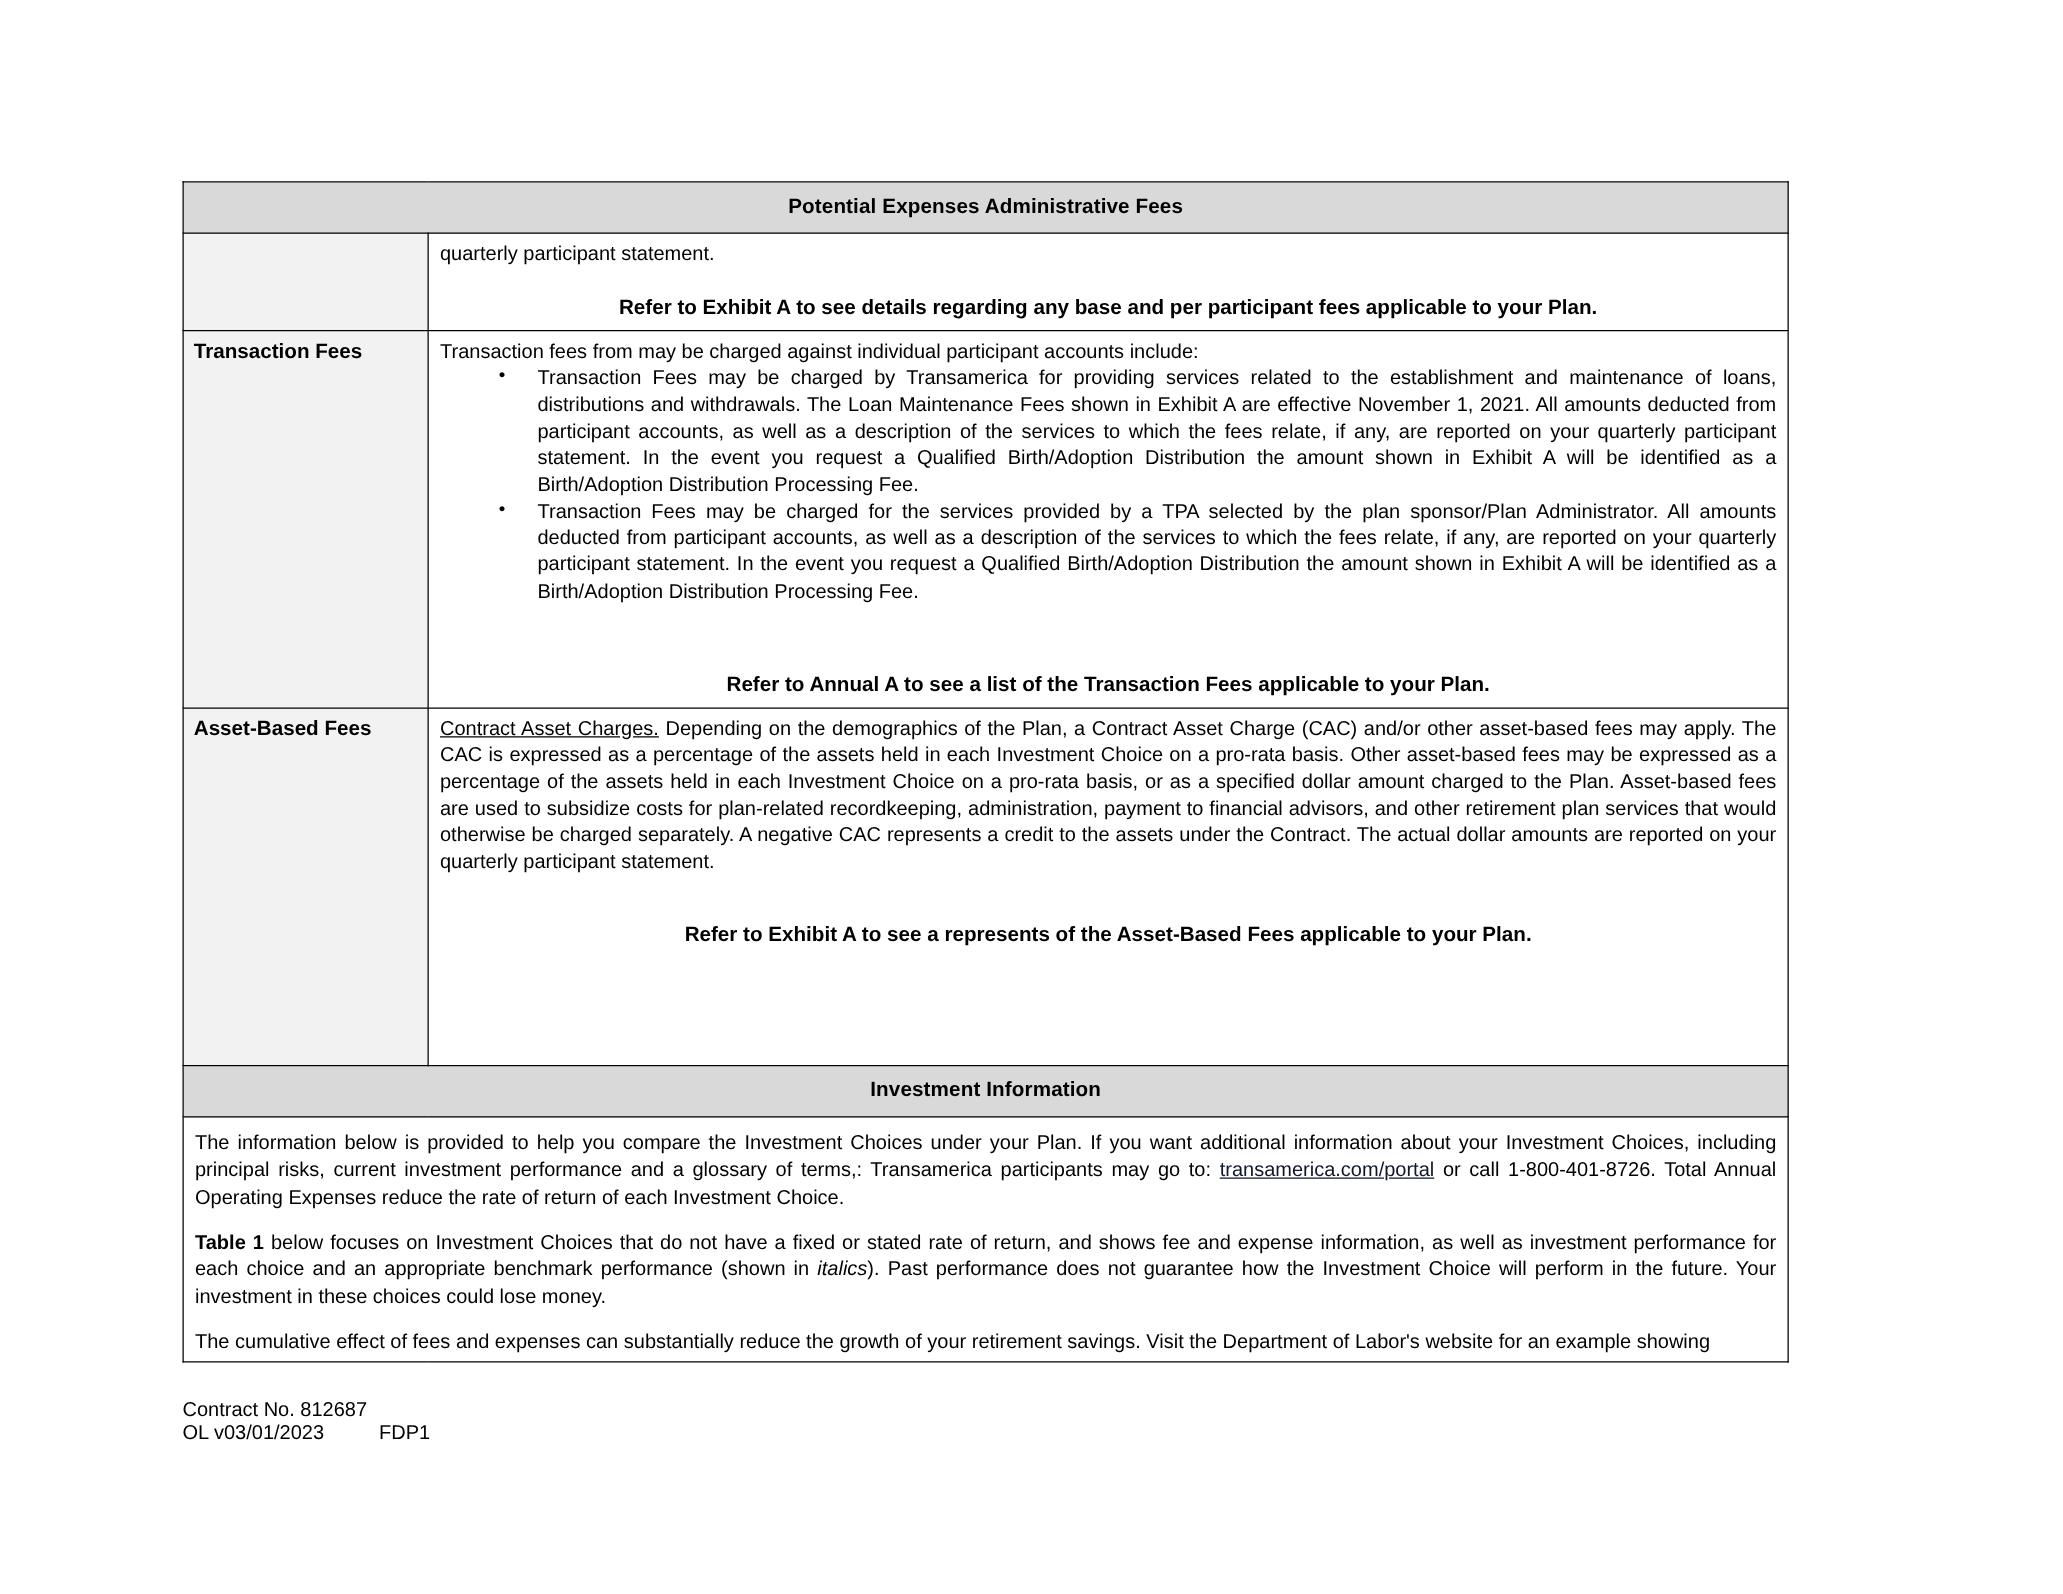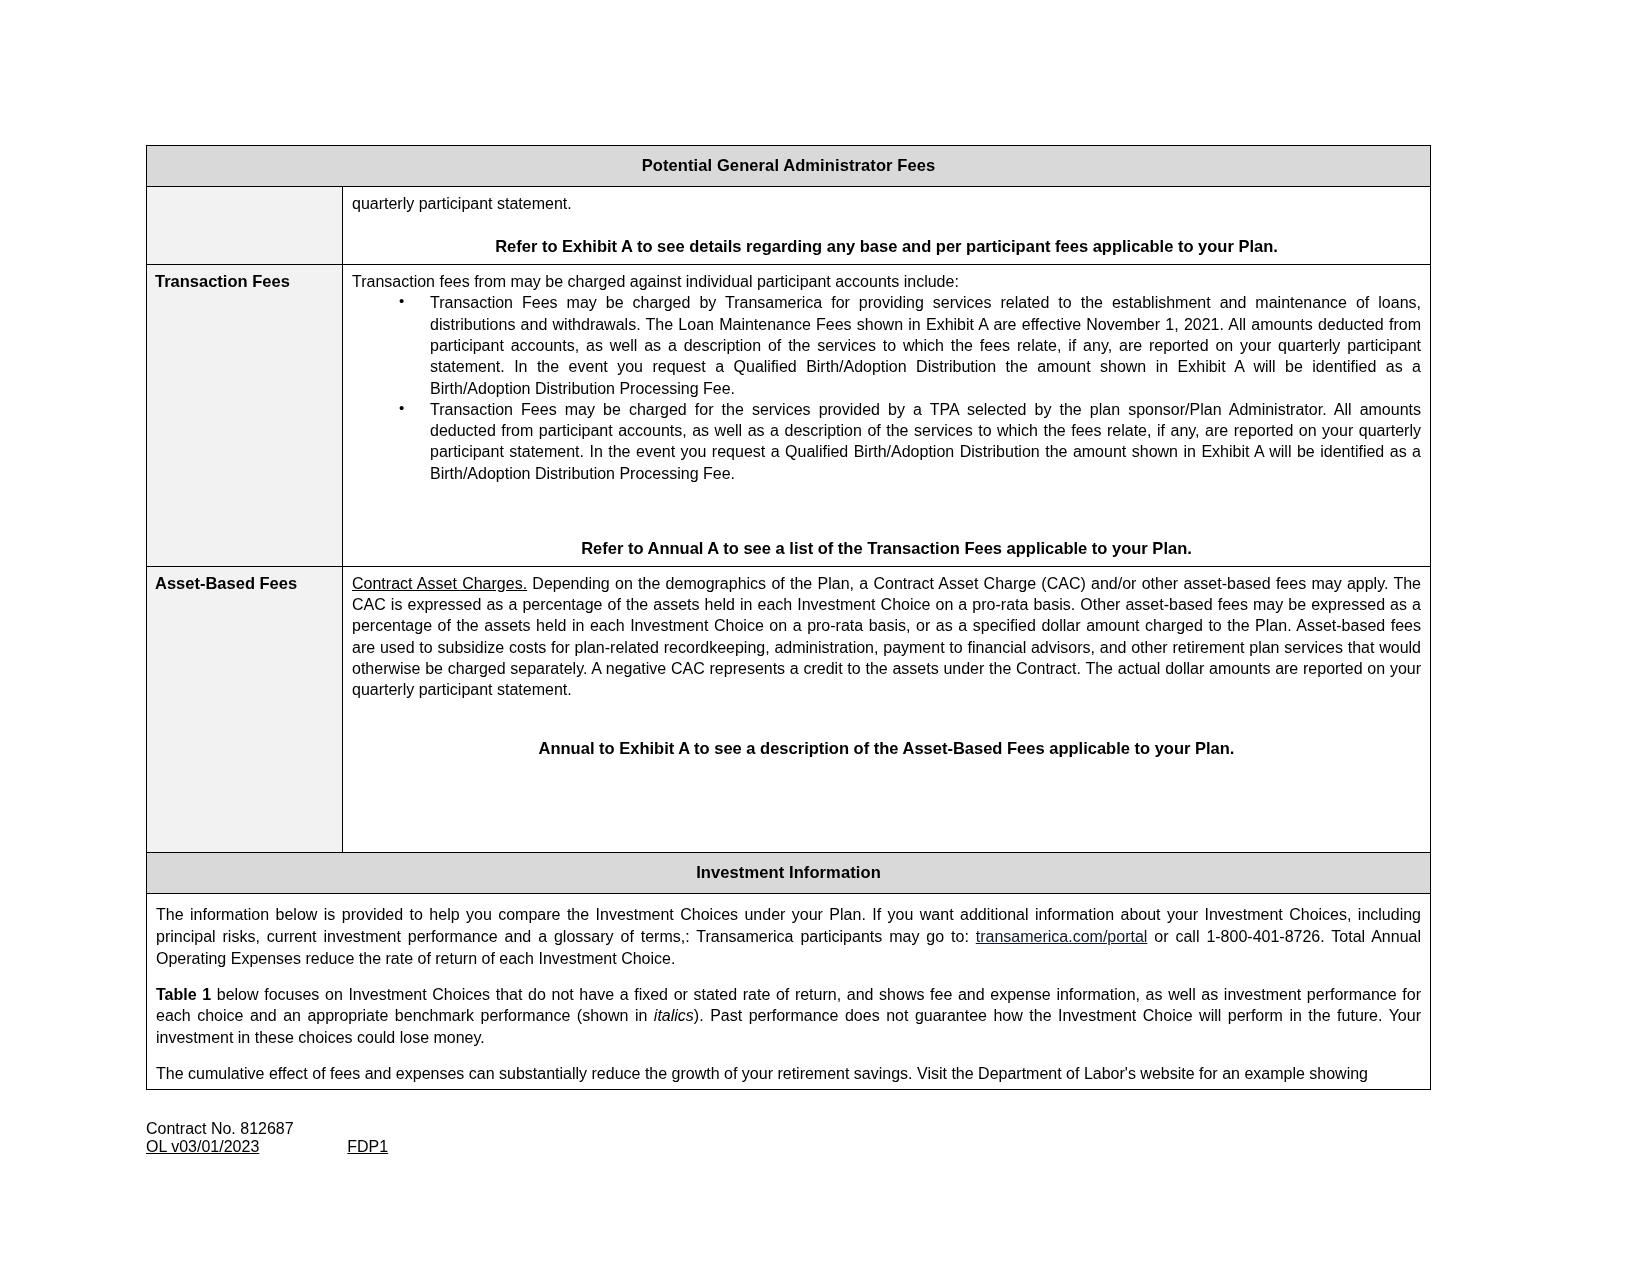--- a/index.html
+++ b/index.html
@@ -117,38 +117,37 @@
     font-size: 16px;
   }
   .footer-inner {
     display: flex;
     justify-content: space-between;
     align-items: baseline;
     flex-direction: column;
   }
   .footer-right {
     display: flex;
-    gap: 88px;
-    text-decoration: underline;
+    gap: 44px;
   }
 </style>
 </head>
 <body>
 
 <div class="page">
 
   <table class="doc-table">
     <colgroup>
       <col style="width:196px">
       <col style="width:1088px">
     </colgroup>
     <tbody>
 
       <tr>
-        <td class="band" colspan="2">Potential General Administrator Fees</td>
+        <td class="band" colspan="2">Potential Expenses Administrative Fees</td>
       </tr>
 
       <tr>
         <td class="label-cell blank"></td>
         <td class="body-cell">
           <p class="tight">quarterly participant statement.</p>
           <div class="spacer-sm"></div>
           <p class="refline">Refer to Exhibit A to see details regarding any base and per participant fees applicable to your Plan.</p>
         </td>
       </tr>
@@ -164,21 +163,21 @@
           <div class="spacer-lg"></div>
           <p class="refline">Refer to Annual A to see a list of the Transaction Fees applicable to your Plan.</p>
         </td>
       </tr>
 
       <tr>
         <td class="label-cell">Asset-Based Fees</td>
         <td class="body-cell">
           <p class="tight"><span class="underline">Contract Asset Charges.</span><span>  Depending on the demographics of the Plan, a Contract Asset Charge (CAC) and/or other asset-based fees may apply. The CAC is expressed as a percentage of the assets held in each Investment Choice on a pro-rata basis.  Other asset-based fees may be expressed as a percentage of the assets held in each Investment Choice on a pro-rata basis, or as a specified dollar amount charged to the Plan. Asset-based fees are used to subsidize costs for plan-related recordkeeping, administration, payment to financial advisors, and other retirement plan services that would otherwise be charged separately.  A negative CAC represents a credit to the assets under the Contract. The actual dollar amounts are reported on your quarterly participant statement.</span></p>
           <div class="spacer-md"></div>
-          <p class="refline">Annual to Exhibit A to see a description of the Asset-Based Fees applicable to your Plan.</p>
+          <p class="refline">Refer to Exhibit A to see a represents of the Asset-Based Fees applicable to your Plan.</p>
           <div class="spacer-xl"></div>
         </td>
       </tr>
 
       <tr>
         <td class="band" colspan="2">Investment Information</td>
       </tr>
 
       <tr>
         <td class="info-cell" colspan="2">

